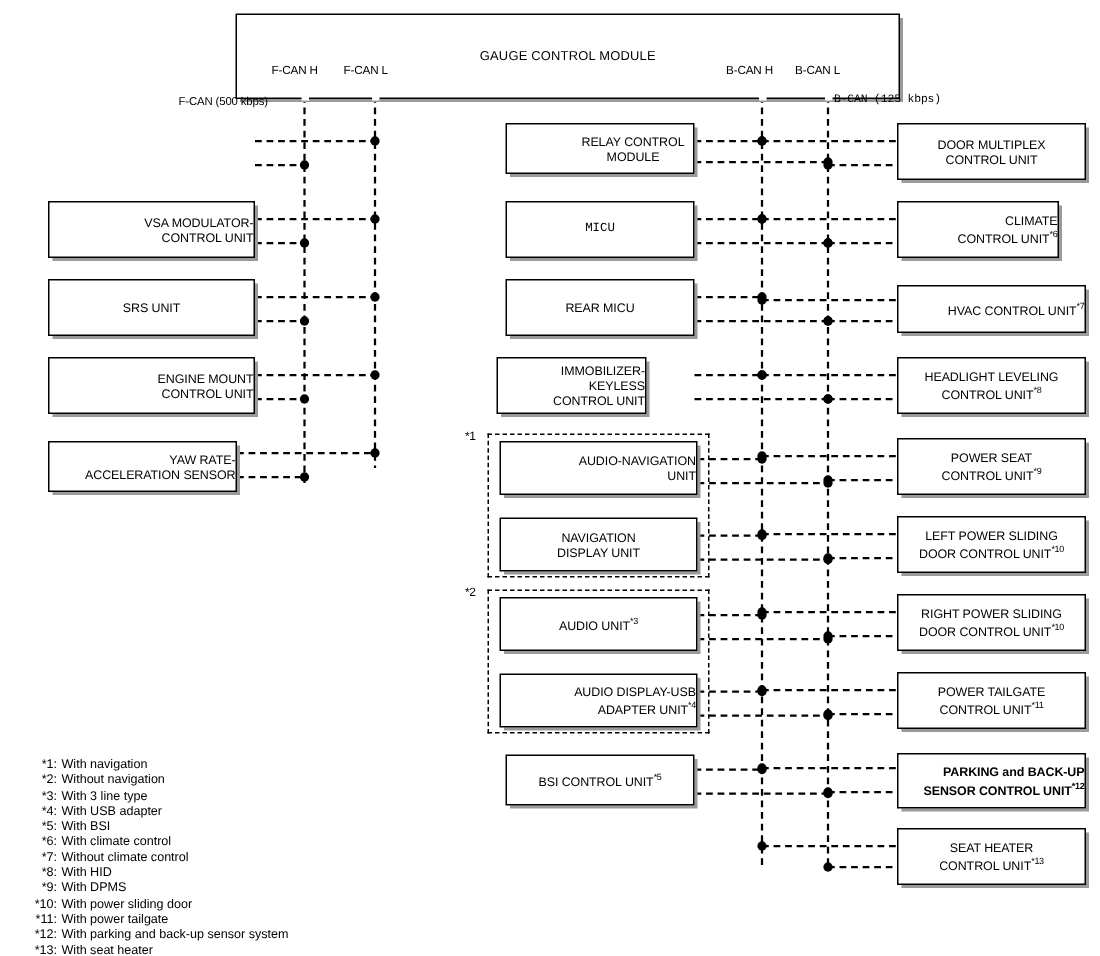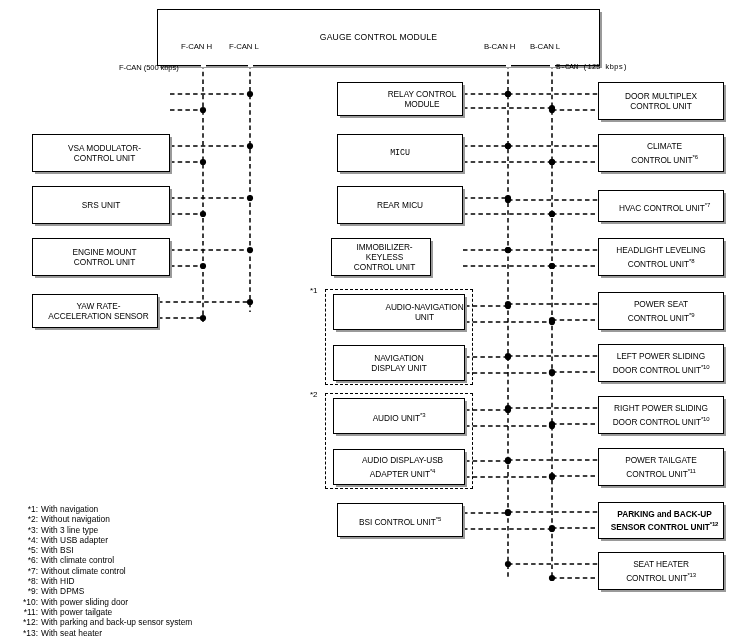--- a/index.html
+++ b/index.html
@@ -22,21 +22,21 @@
     z-index:3;
   }
   .box .lbl{
     width:100%;
     font-size:8.3px;
     line-height:10.2px;
     letter-spacing:-0.05px;
     white-space:pre-line;
   }
   .box.ctr .lbl{text-align:center;}
-  .box.lft .lbl{text-align:center;padding-left:7px;}
+  .box.lft .lbl{text-align:right;padding-left:7px;}
   .box .lbl sup{font-size:6px;vertical-align:super;letter-spacing:-0.2px;}
 
   
   #gauge{
     position:absolute;left:157px;top:9px;width:443px;height:57px;
     border:1.4px solid #000;background:#fff;box-sizing:border-box;
     box-shadow:2.5px 2.5px 0 -0.5px #9a9a9a;z-index:3;
   }
   #gauge .title{
     position:absolute;left:0;right:0;top:22px;text-align:center;
@@ -242,21 +242,21 @@
 ADAPTER UNIT<sup>*4</sup></span>
   </div>
   <div class="box ctr" style="left:337px;top:503px;width:126px;height:34px;">
     <span class="lbl">BSI CONTROL UNIT<sup>*5</sup></span>
   </div>
 
   <div class="box ctr" style="left:598px;top:82px;width:126px;height:38px;">
     <span class="lbl">DOOR MULTIPLEX
 CONTROL UNIT</span>
   </div>
-  <div class="box lft" style="left:598px;top:134px;width:126px;height:38px;">
+  <div class="box lft" style="left:598px;top:134px;width:108px;height:38px;">
     <span class="lbl">CLIMATE
 CONTROL UNIT<sup>*6</sup></span>
   </div>
   <div class="box lft" style="left:598px;top:190px;width:126px;height:32px;">
     <span class="lbl">HVAC CONTROL UNIT<sup>*7</sup></span>
   </div>
   <div class="box ctr" style="left:598px;top:238px;width:126px;height:38px;">
     <span class="lbl">HEADLIGHT LEVELING
 CONTROL UNIT<sup>*8</sup></span>
   </div>

